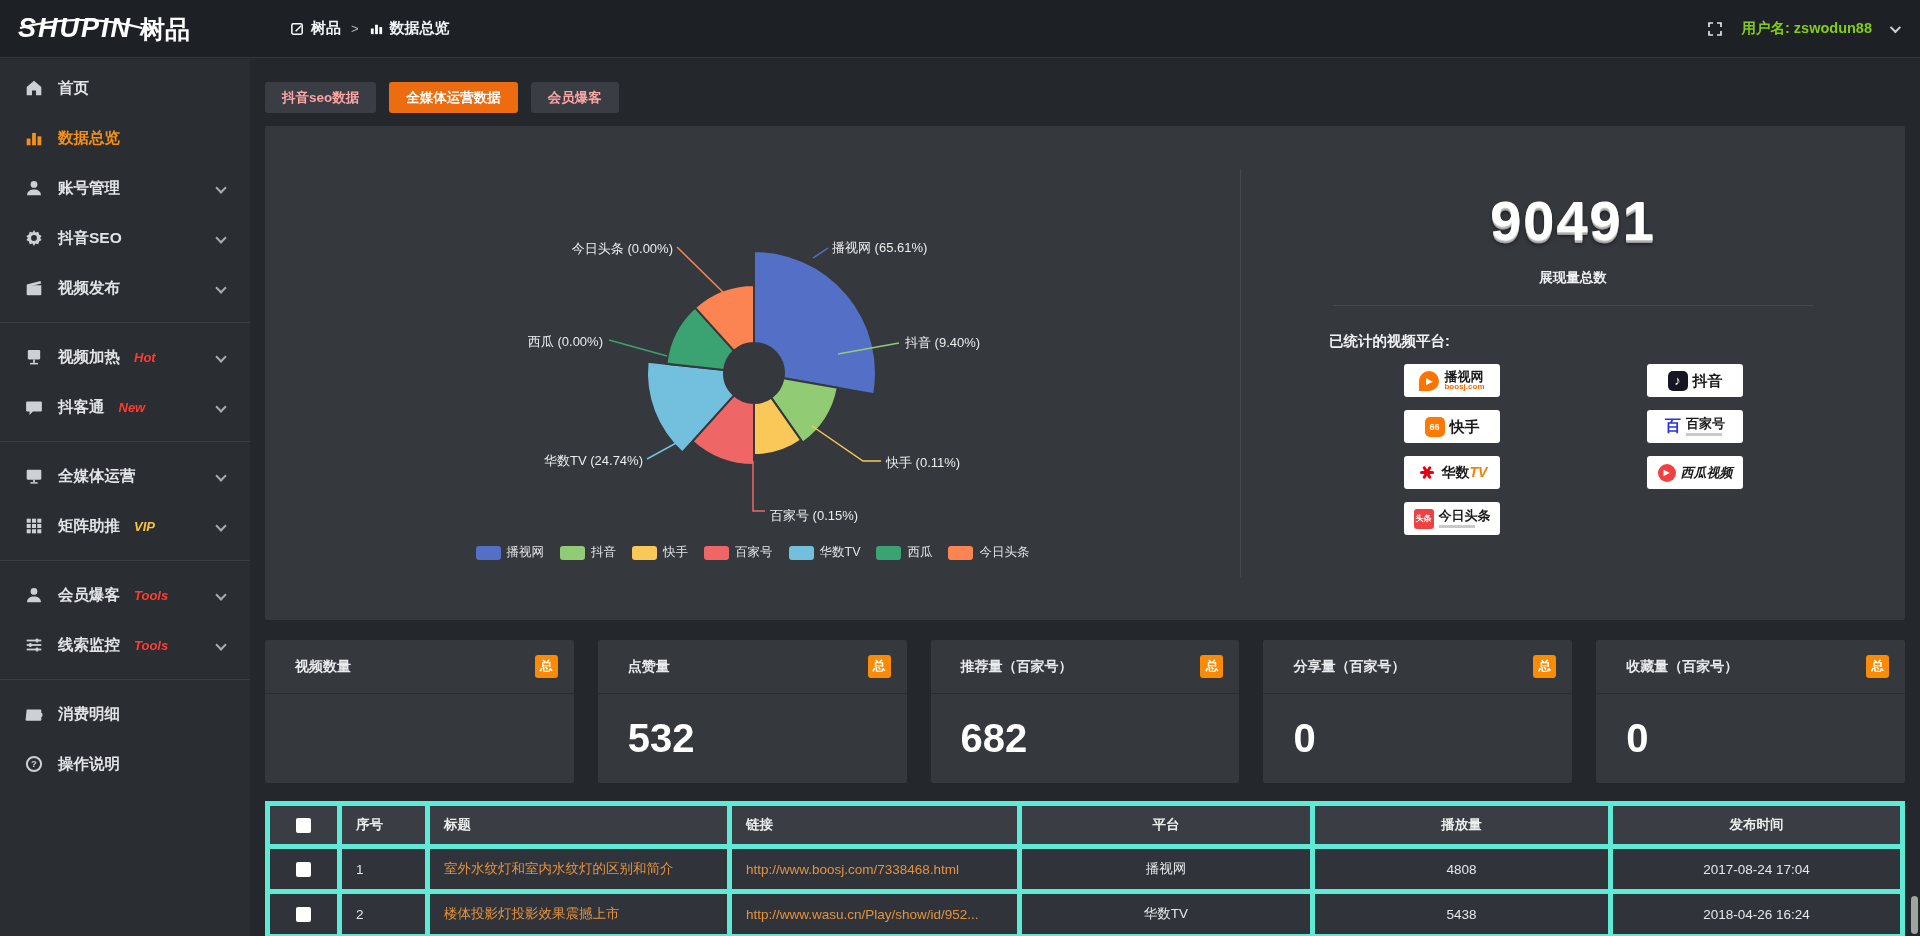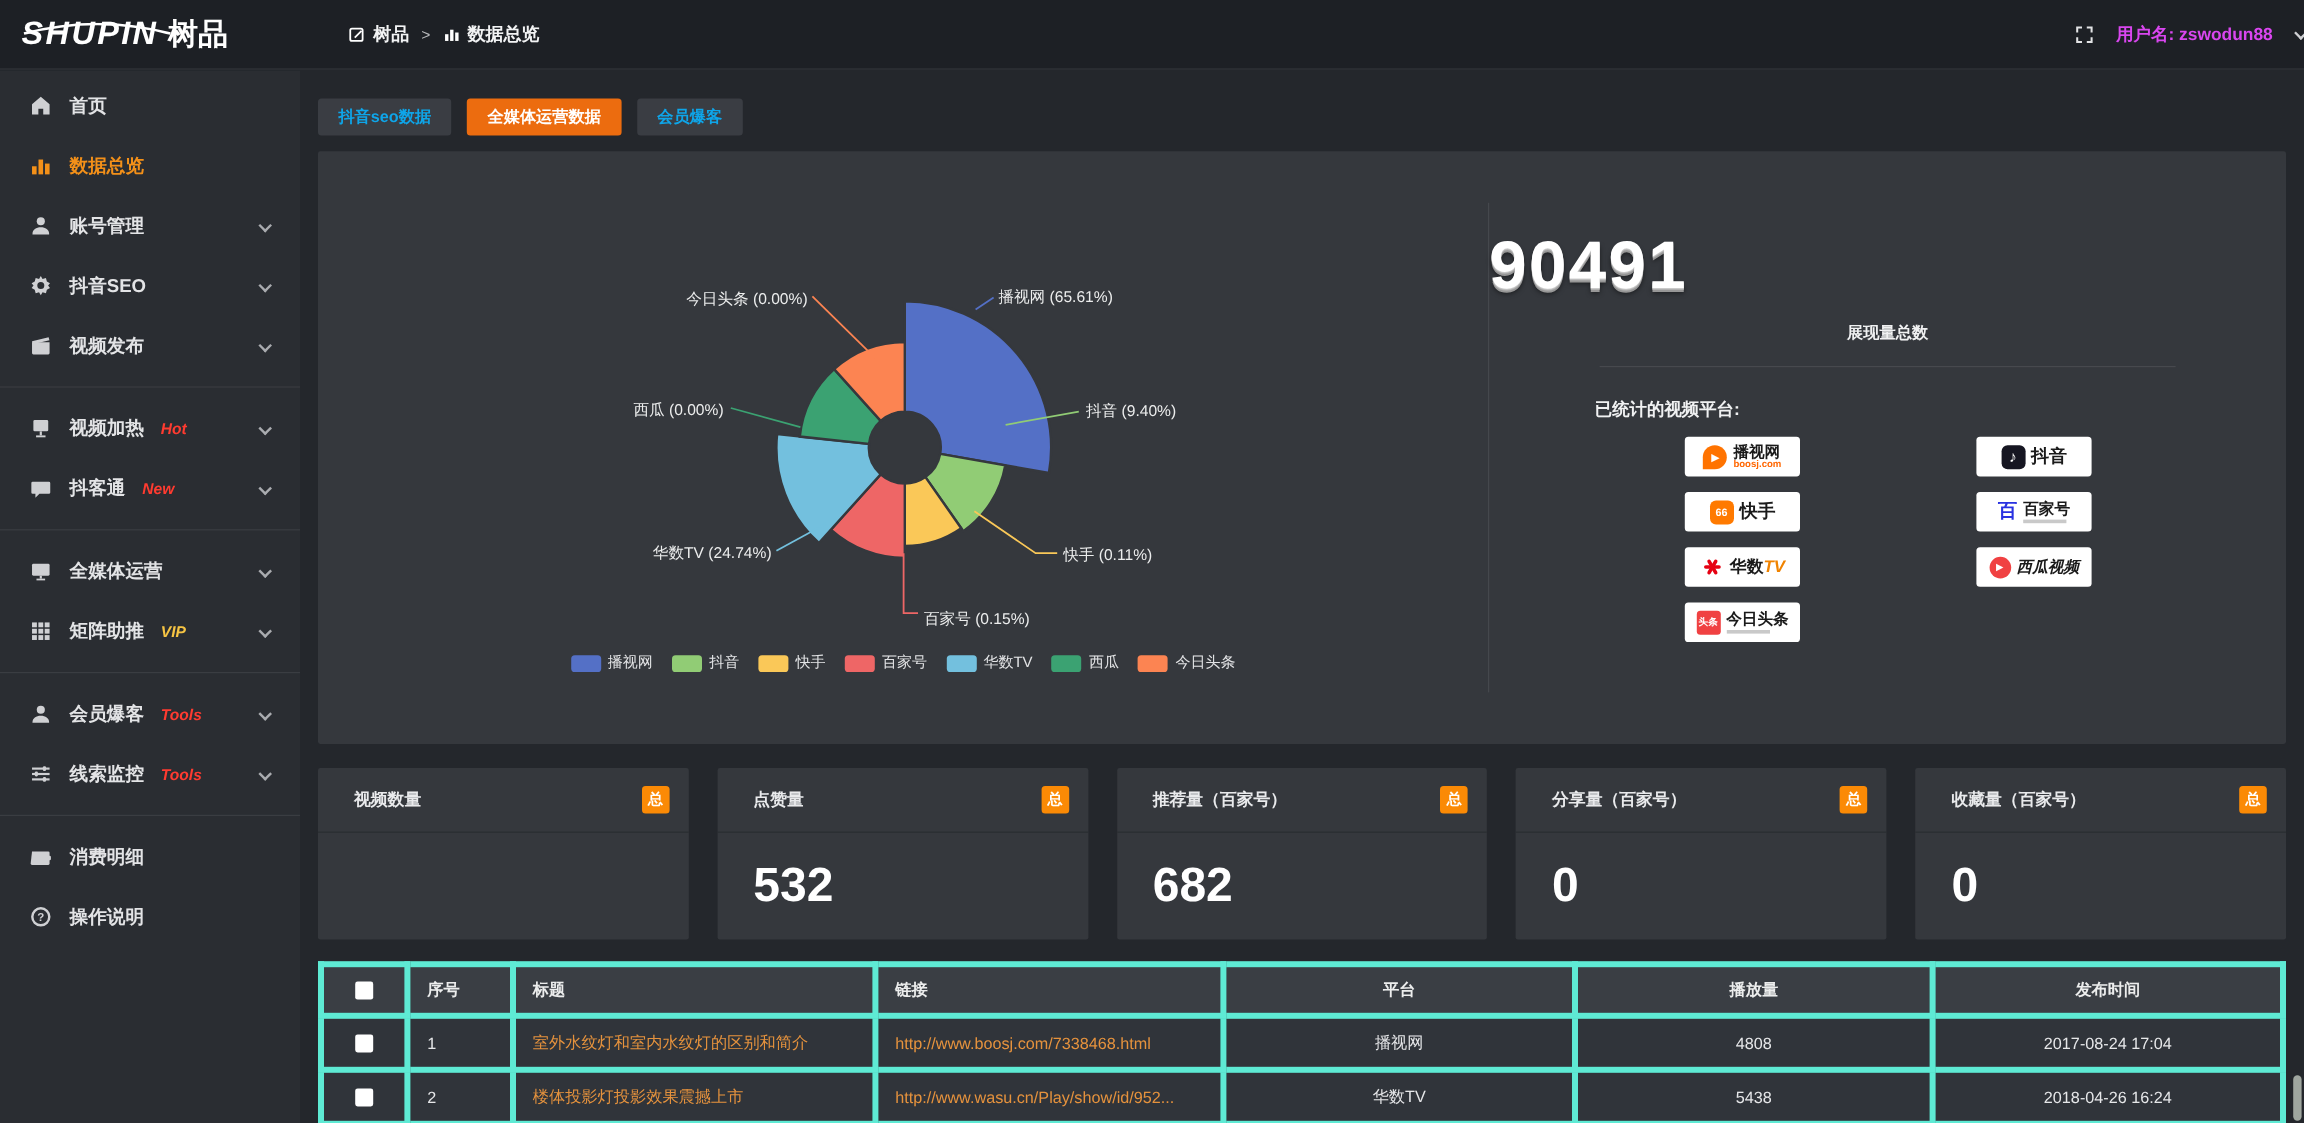--- a/index.html
+++ b/index.html
@@ -9,54 +9,54 @@
   
   .topbar { position:absolute; left:0; top:0; width:1920px; height:58px;
     background:#1d2025; border-bottom:1px solid #33363b; display:flex; align-items:center; z-index:5; }
   .logo { width:250px; padding-left:18px; display:flex; align-items:flex-end; gap:8px; position:relative; }
   .logo-arc { position:absolute; left:16px; top:4px; }
   .logo-main { font-size:27px; font-weight:800; letter-spacing:2px; color:#fff; line-height:1; font-style:italic; }
   .logo-suffix { font-size:25px; font-weight:800; color:#fff; line-height:1; }
   .breadcrumb { display:flex; align-items:center; gap:10px; margin-left:40px; font-size:15px; font-weight:700; color:#f2f3f4; }
   .bc-item { display:flex; align-items:center; gap:6px; cursor:pointer; }
   .bc-sep { color:#b9babd; font-size:13px; font-weight:400; }
-  .topbar-right { margin-left:auto; display:flex; align-items:center; gap:18px; font-size:14.5px; font-weight:700; color:#d946ef; }
+  .topbar-right { margin-left:auto; display:flex; align-items:center; gap:18px; padding-right:22px; font-size:14.5px; font-weight:700; color:#84cc16; }
   .chev { display:inline-block; width:8px; height:8px; border-right:2px solid #cfd0d3; border-bottom:2px solid #cfd0d3; transform:rotate(45deg) translateY(-2px); }
 
   
   .sidebar { position:absolute; left:0; top:59px; width:250px; height:877px; background:#2a2d32; padding-top:4px; }
   .s-item { height:50px; display:flex; align-items:center; padding-left:25px; position:relative;
     cursor:pointer; color:#e3e4e6; }
   .s-item .ic { width:18px; height:18px; margin-right:15px; flex:0 0 18px; }
   .s-item .ic * { fill:#cfd0d3; stroke:none; }
   .s-label { font-size:15.5px; font-weight:600; }
   .s-item.active { color:#f39019; }
   .s-item.active .ic * { fill:#f39019; }
   .s-badge { font-size:13px; font-weight:800; font-style:italic; margin-left:14px; }
   .s-chev { position:absolute; right:25px; width:8px; height:8px;
     border-right:2px solid #a9abaf; border-bottom:2px solid #a9abaf; transform:rotate(45deg); }
   .s-div { height:1px; background:#3a3d42; margin:9px 0; }
 
   
   .main { position:absolute; left:250px; top:59px; width:1670px; height:877px; padding:0 15px; }
   .tabs { margin-top:23px; display:flex; gap:13px; }
-  .tab { border:none; border-radius:3px; background:#3a3d43; color:#0ea5e9; font-size:13.5px; font-weight:700;
+  .tab { border:none; border-radius:3px; background:#3a3d43; color:#fca5a5; font-size:13.5px; font-weight:700;
     padding:0 17px; height:31px; cursor:pointer; font-family:inherit; }
   .tab.active { background:#ec6c0f; color:#fff; }
 
   
   .panel { margin-top:13px; height:494px; background:#35383d; border-radius:2px; display:flex; }
   .chart-area { width:975px; position:relative; flex:0 0 975px; }
   .chart-area svg { position:absolute; left:0; top:0; }
   .legend { position:absolute; left:0; top:418px; width:100%; display:flex; justify-content:center; gap:16px; }
   .leg { display:flex; align-items:center; gap:6px; font-size:12.5px; color:#e3e4e6; cursor:pointer; }
   .leg i { width:25px; height:14px; border-radius:3px; display:inline-block; }
   .v-div { width:1px; background:#45484d; margin:43px 0; }
   .summary { flex:1; }
-  .big-number { margin-top:62px; text-align:left; font-size:56px; font-weight:800; color:#fff; letter-spacing:2px;
+  .big-number { margin-top:62px; text-align:center; font-size:56px; font-weight:800; color:#fff; letter-spacing:2px;
     text-shadow:0 1px 0 #cackle; text-shadow:0 1px 0 #c9c9c9,0 2px 0 #b0b0b0,0 3px 0 #979797,0 4px 4px rgba(0,0,0,.5); }
   .big-label { text-align:center; font-size:13.5px; font-weight:700; margin-top:16px; color:#f0f1f2; }
   .h-div { width:480px; margin:18px auto 0; border-top:1px solid #47494e; }
   .platforms-label { margin:26px 0 0 88px; font-size:14.5px; font-weight:700; color:#f0f1f2; }
   .platform-grid { display:flex; margin:13px 0 0 163px; gap:147px; }
   .p-col { display:flex; flex-direction:column; gap:13px; }
   .p-badge { width:96px; height:33px; background:#fff; border-radius:3px; display:flex; align-items:center;
     justify-content:center; gap:5px; overflow:hidden; }
   .p-name { color:#1a1a1a; font-weight:800; font-size:13px; line-height:1.05; }
   .p-sub { color:#f60; font-weight:800; font-size:8px; line-height:1; }

